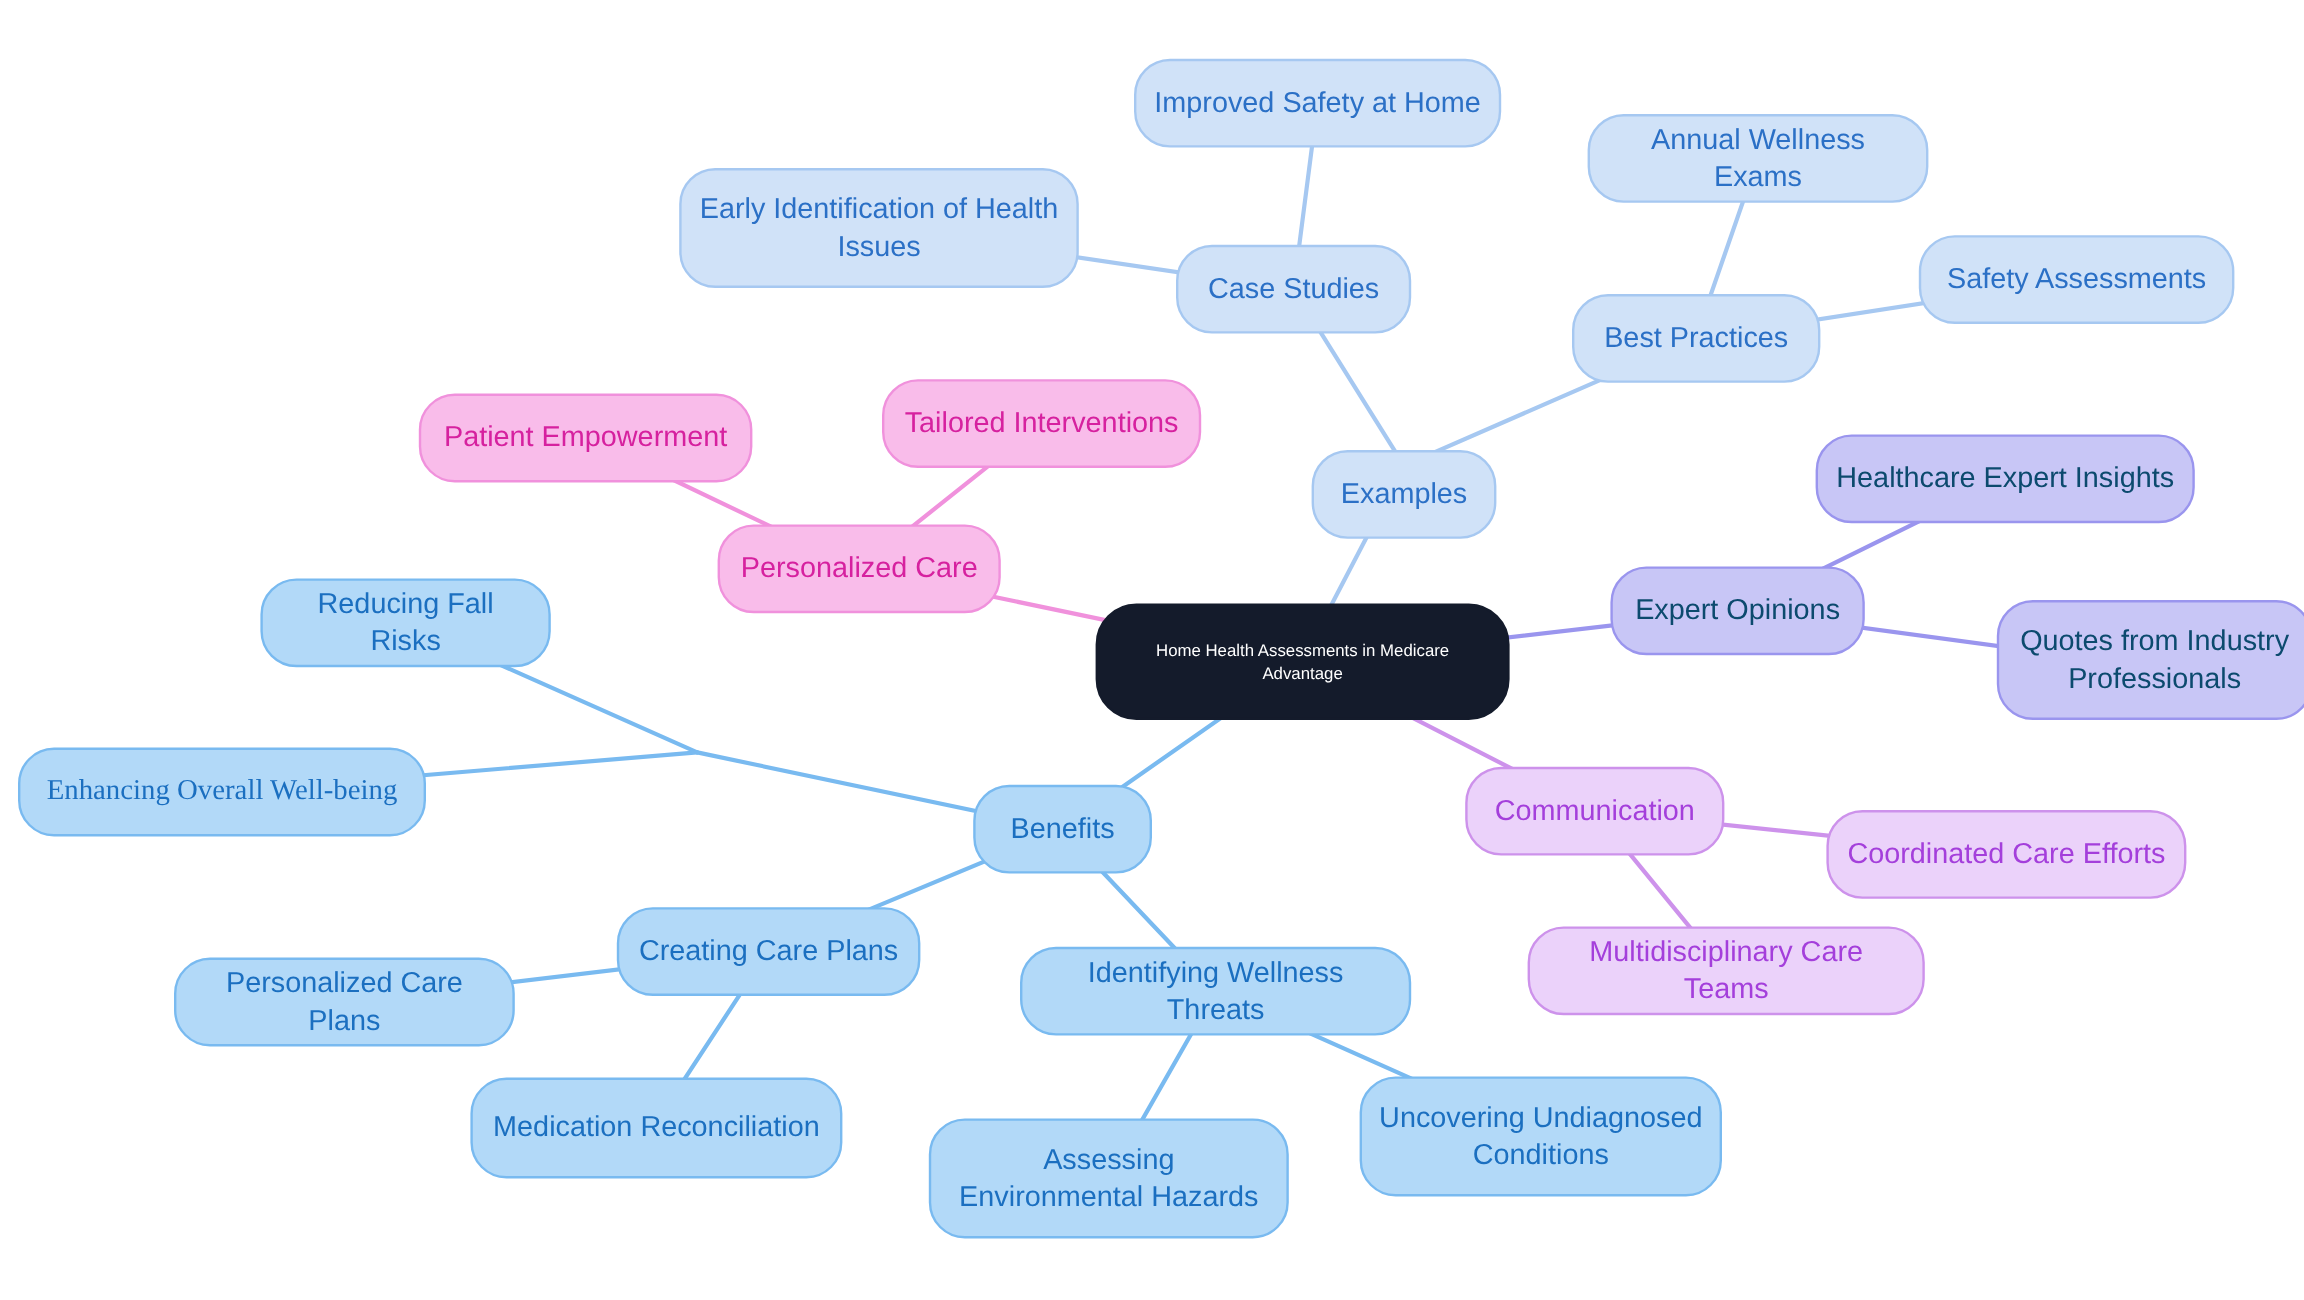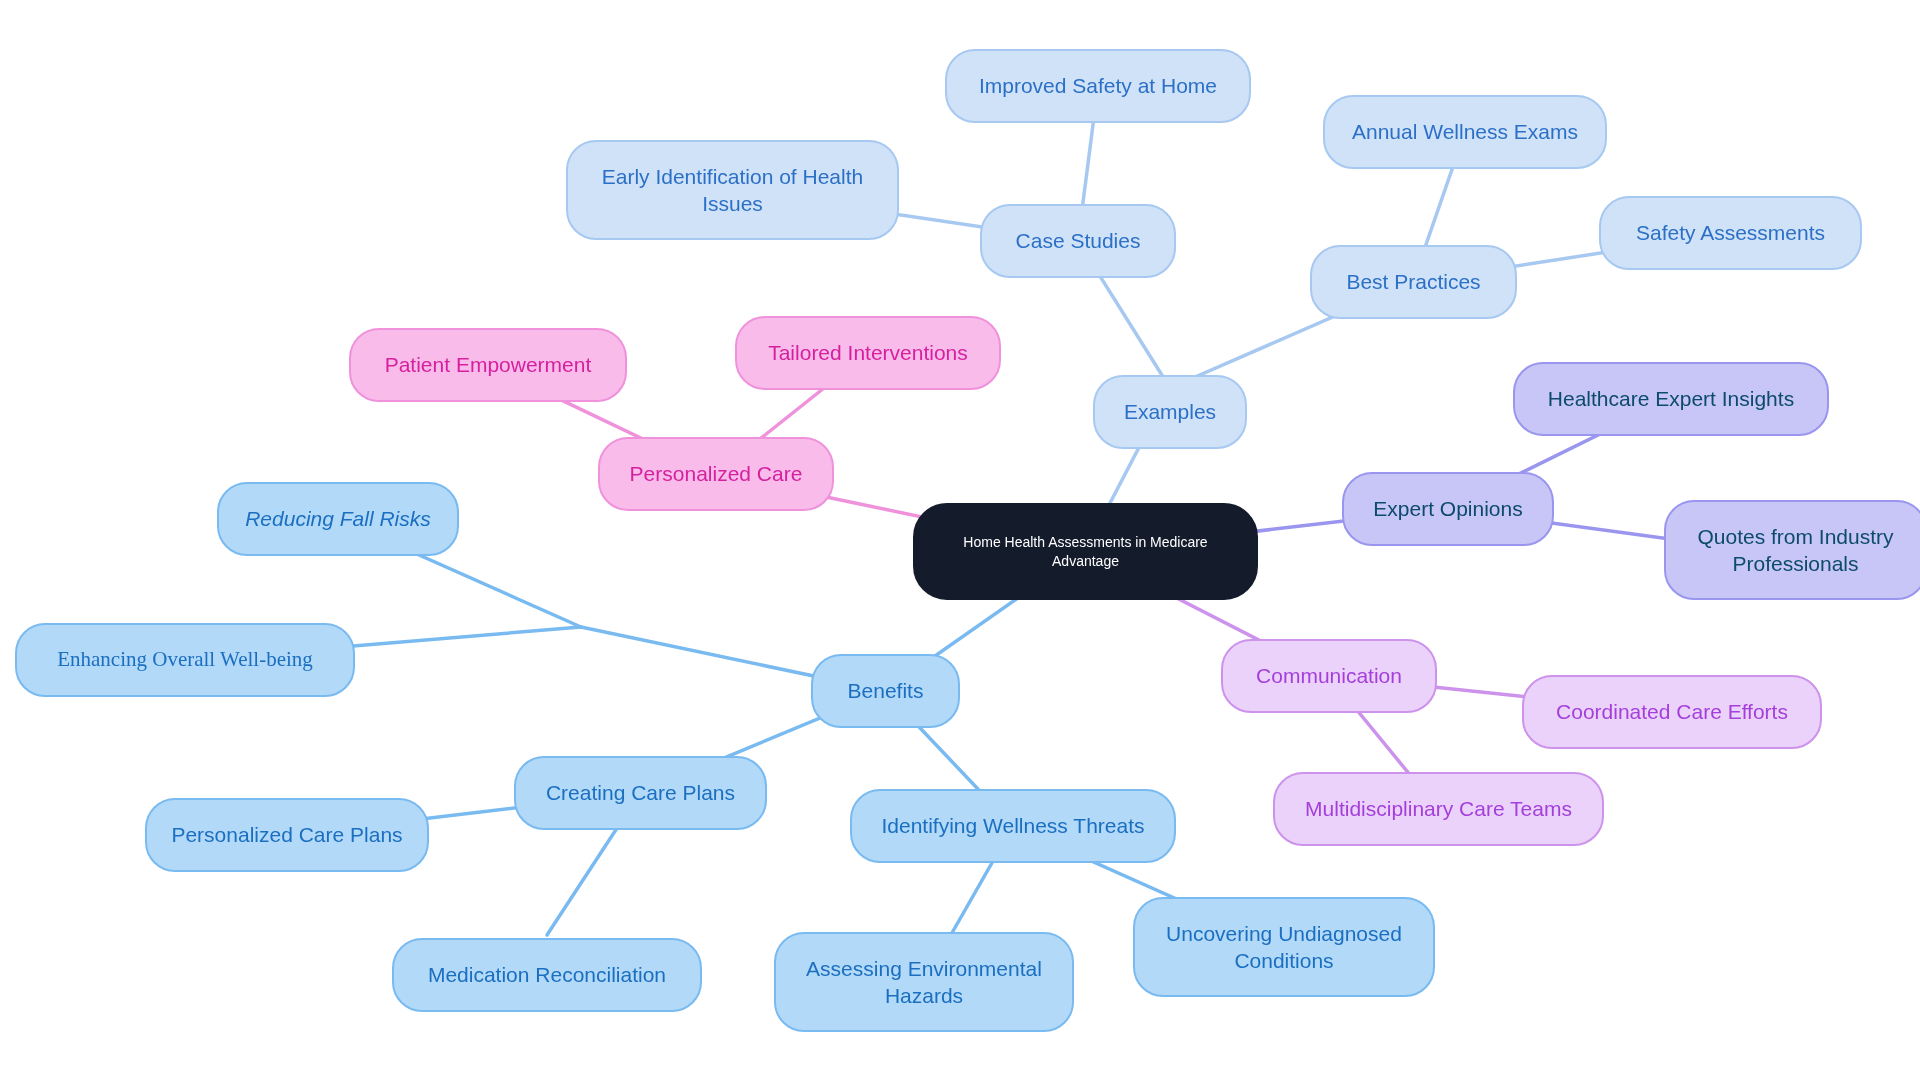--- a/index.html
+++ b/index.html
@@ -35,21 +35,21 @@
   .node {
     position: absolute;
     z-index: 2;
     display: flex;
     align-items: center;
     justify-content: center;
     text-align: center;
     box-sizing: border-box;
     border-radius: 30px;
     border: 2.5px solid transparent;
-    font-size: 21px;
+    font-size: 24px;
     font-weight: 500;
     line-height: 1.3;
     padding: 4px 14px;
     cursor: default;
   }
   .g-central {
     background: #141b2b;
     border-color: #141b2b;
     color: #ffffff;
     font-size: 14px;
@@ -137,22 +137,22 @@
 
   <div class="node g-expert" style="left:1342px; top:472px; width:212px; height:74px;">Expert Opinions</div>
   <div class="node g-expert" style="left:1513px; top:362px; width:316px; height:74px;">Healthcare Expert Insights</div>
   <div class="node g-expert" style="left:1664px; top:500px; width:263px; height:100px;">Quotes from Industry Professionals</div>
 
   <div class="node g-communication" style="left:1221px; top:639px; width:216px; height:74px;">Communication</div>
   <div class="node g-communication" style="left:1522px; top:675px; width:300px; height:74px;">Coordinated Care Efforts</div>
   <div class="node g-communication" style="left:1273px; top:772px; width:331px; height:74px;">Multidisciplinary Care Teams</div>
 
   <div class="node g-benefits" style="left:811px; top:654px; width:149px; height:74px;">Benefits</div>
-  <div class="node g-benefits" style="left:217px; top:482px; width:242px; height:74px;font-style:italic;">Reducing Fall Risks</div>
+  <div class="node g-benefits" style="left:217px; top:482px; width:242px; height:74px;">Reducing Fall Risks</div>
   <div class="node g-benefits" style="left:15px; top:623px; width:340px; height:74px;font-family:Liberation Serif, serif;">Enhancing Overall Well-being</div>
   <div class="node g-benefits" style="left:514px; top:756px; width:253px; height:74px;">Creating Care Plans</div>
   <div class="node g-benefits" style="left:145px; top:798px; width:284px; height:74px;">Personalized Care Plans</div>
-  <div class="node g-benefits" style="left:392px; top:898px; width:310px; height:74px;margin-top:40px;">Medication Reconciliation</div>
+  <div class="node g-benefits" style="left:392px; top:898px; width:310px; height:84px;">Medication Reconciliation</div>
   <div class="node g-benefits" style="left:850px; top:789px; width:326px; height:74px;">Identifying Wellness Threats</div>
   <div class="node g-benefits" style="left:774px; top:932px; width:300px; height:100px;">Assessing Environmental Hazards</div>
   <div class="node g-benefits" style="left:1133px; top:897px; width:302px; height:100px;">Uncovering Undiagnosed Conditions</div>
 
 </div>
 
 </body></html>

